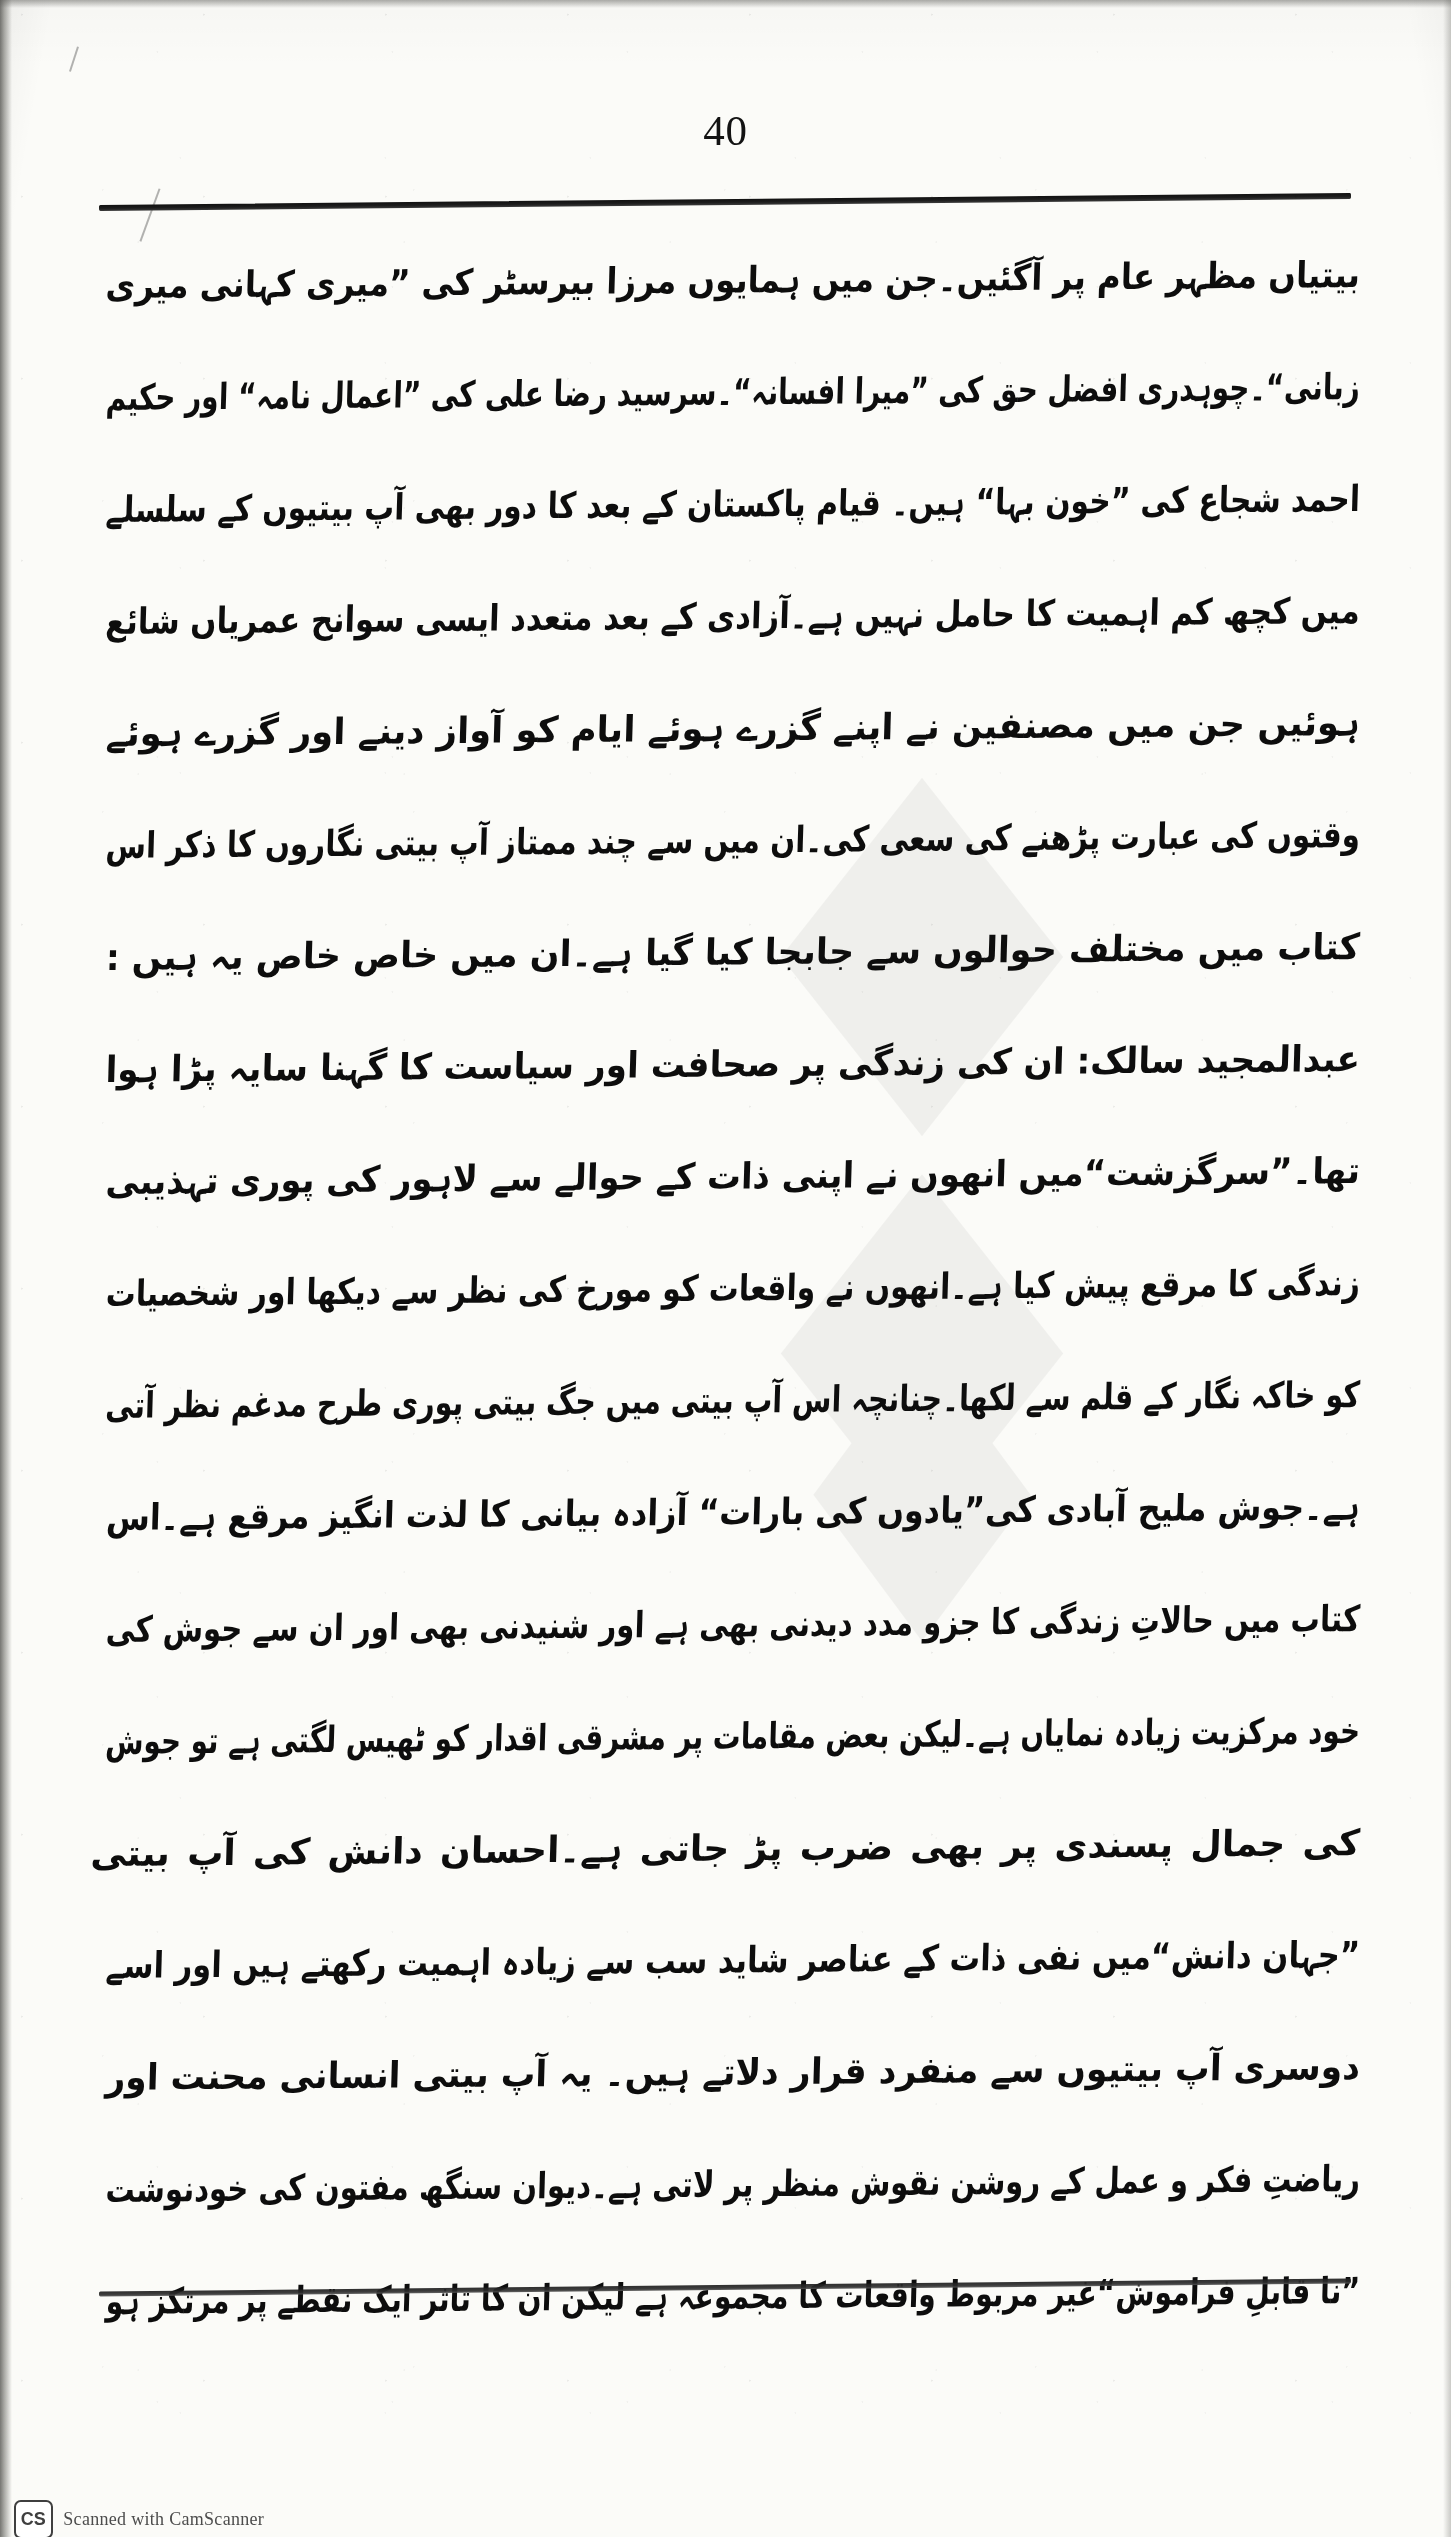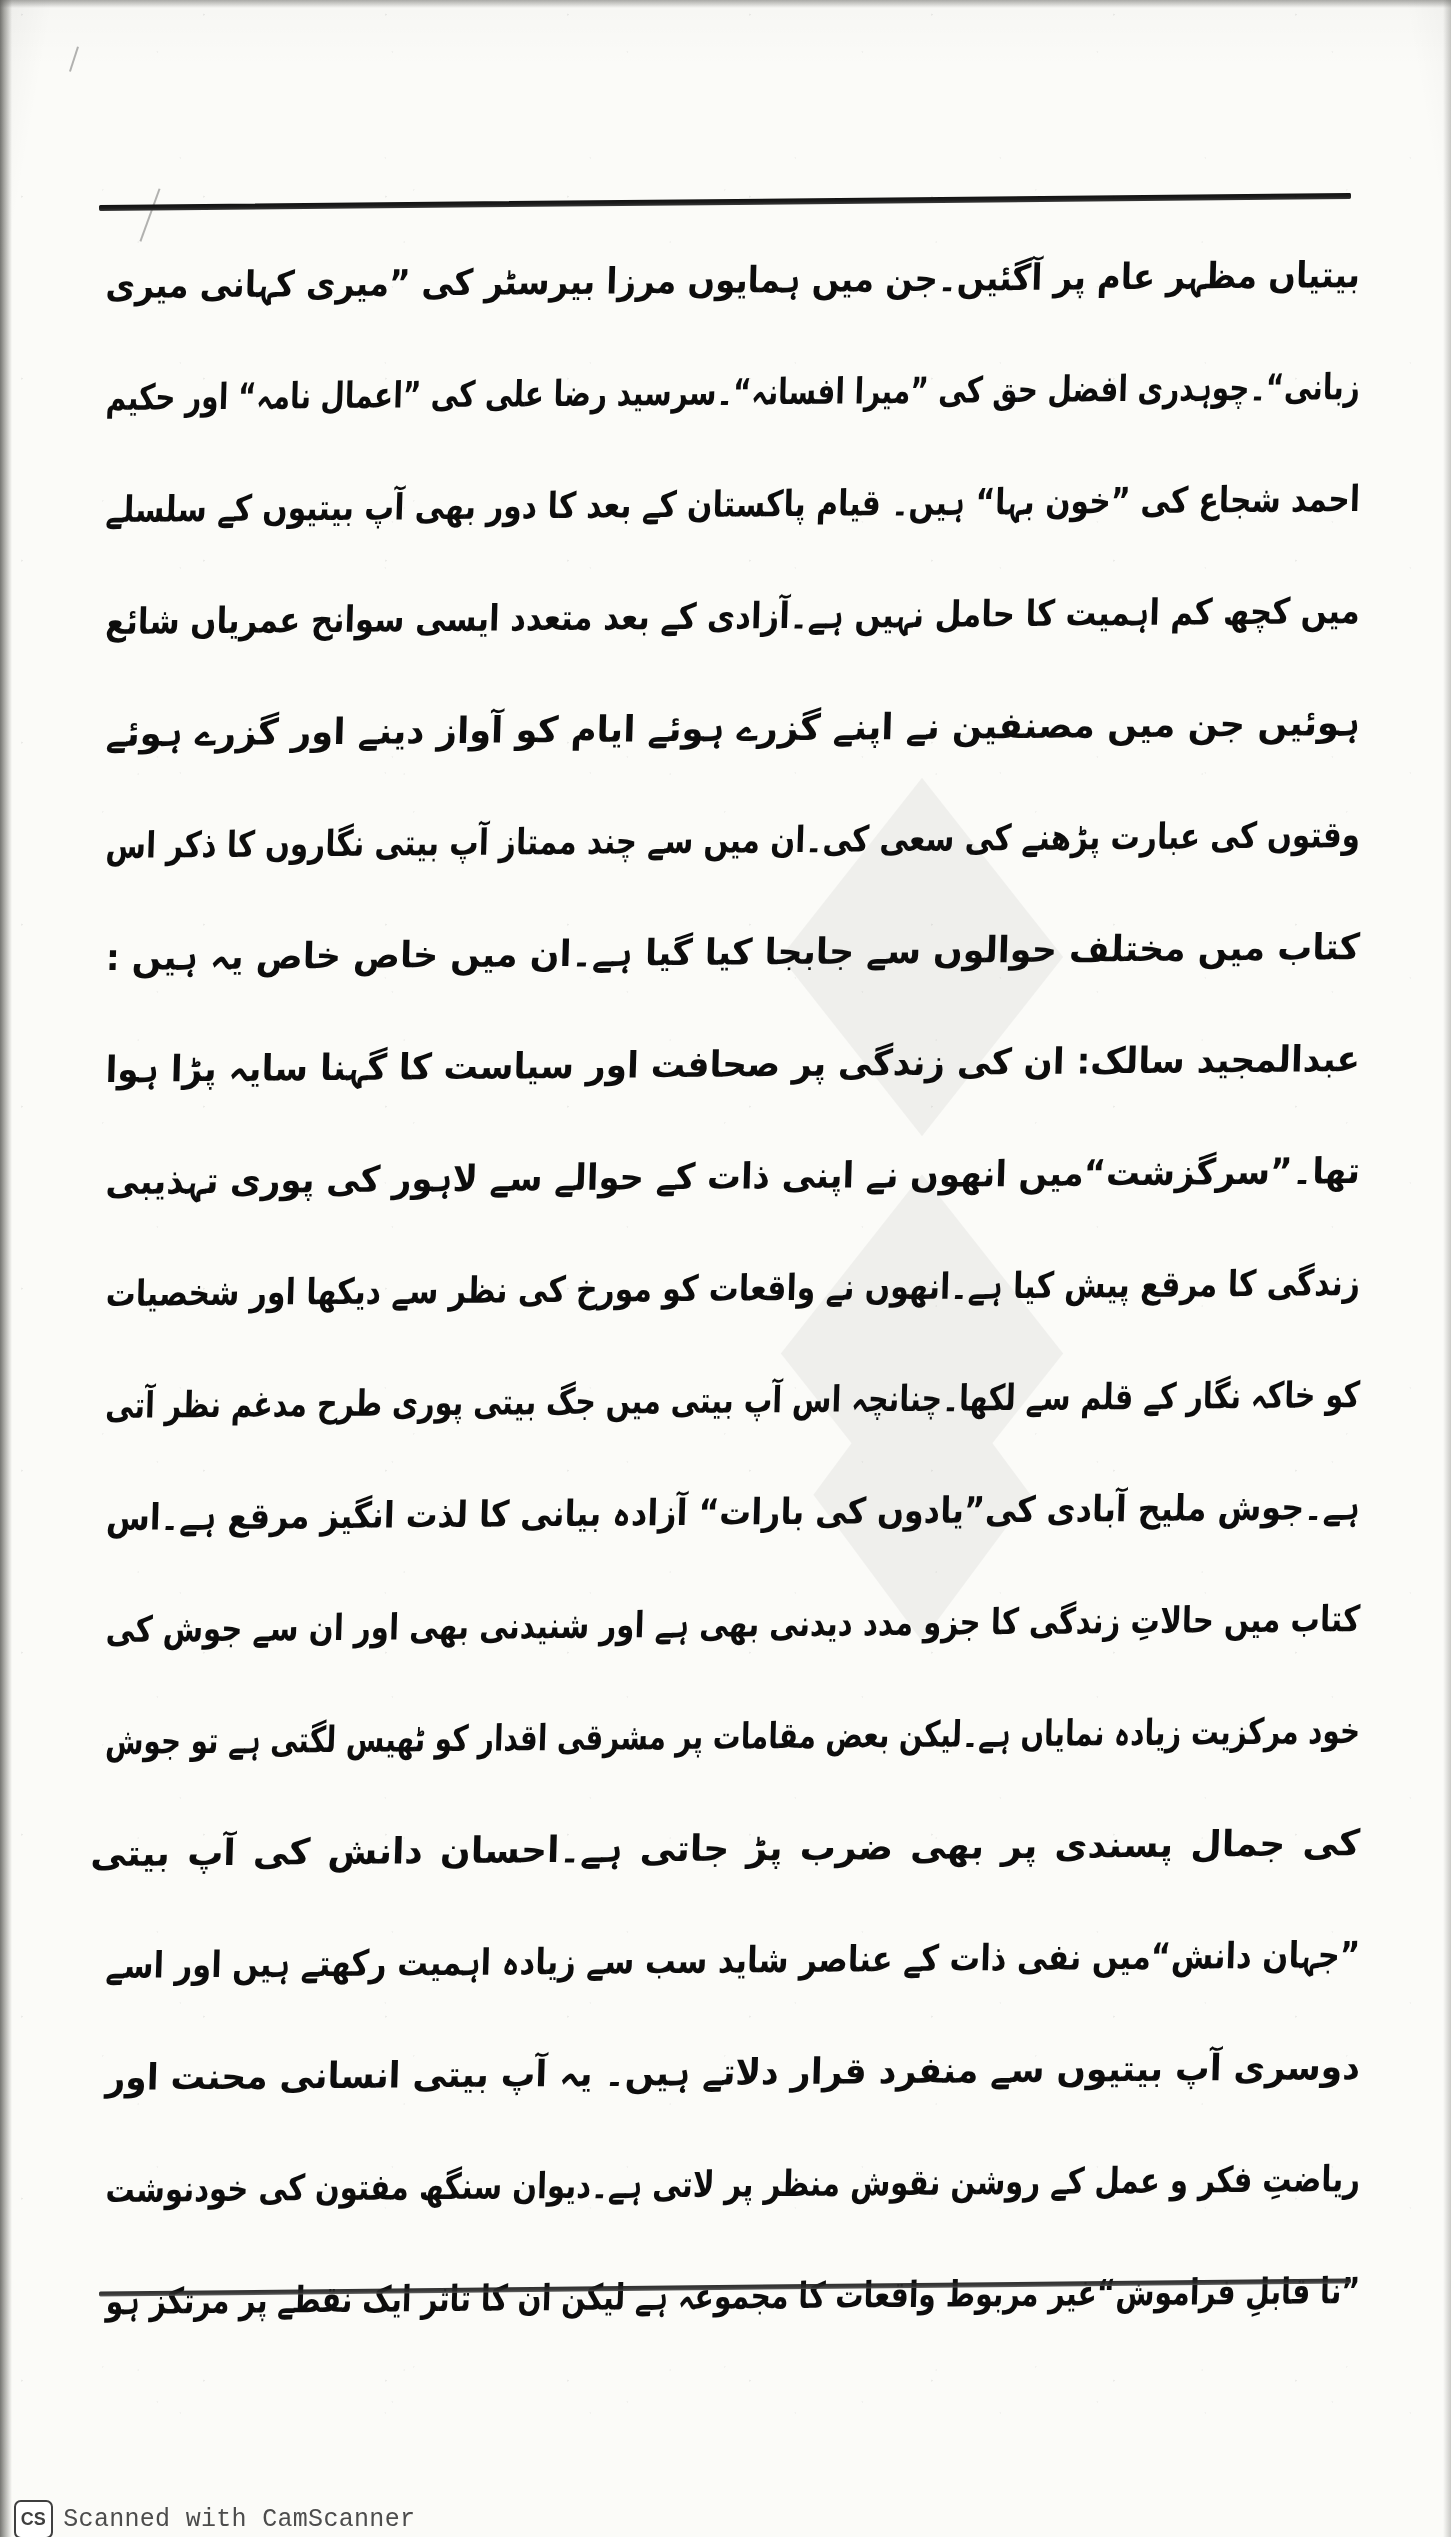--- a/index.html
+++ b/index.html
@@ -158,22 +158,22 @@
     font-family: "Liberation Sans", sans-serif;
     font-size: 18px;
     font-weight: 700;
     display: flex;
     align-items: center;
     justify-content: center;
     letter-spacing: 0px;
     background: #ffffff;
   }
   .cs-text {
-    font-family: Liberation Mono, monospace;
-    font-size: 25px;
+    font-family: Liberation Serif, serif;
+    font-size: 18px;
     color: #4c4c4c;
     letter-spacing: 0.3px;
   }
 
   
   .speckle {
     position: absolute;
     inset: 0;
     pointer-events: none;
     opacity: .35;
@@ -191,20 +191,21 @@
 
 <div class="page">
 
   <div class="scan-paper"></div>
   <div class="scan-edge-left"></div>
   <div class="scan-edge-top"></div>
   <div class="scan-edge-right"></div>
   <div class="crease-a"></div>
   <div class="crease-b"></div>
 
+  <div class="page-number">40</div>
 
   <div class="rule rule-top"></div>
 
   <div class="watermark">
     <svg viewBox="0 0 120 330" xmlns="http://www.w3.org/2000/svg" aria-hidden="true">
       <g fill="#8e8e8e">
         <polygon points="60,4 112,70 60,136 8,70"></polygon>
         <polygon points="60,150 112,216 60,282 8,216"></polygon>
         <polygon points="60,214 100,268 60,322 20,268"></polygon>
       </g>

